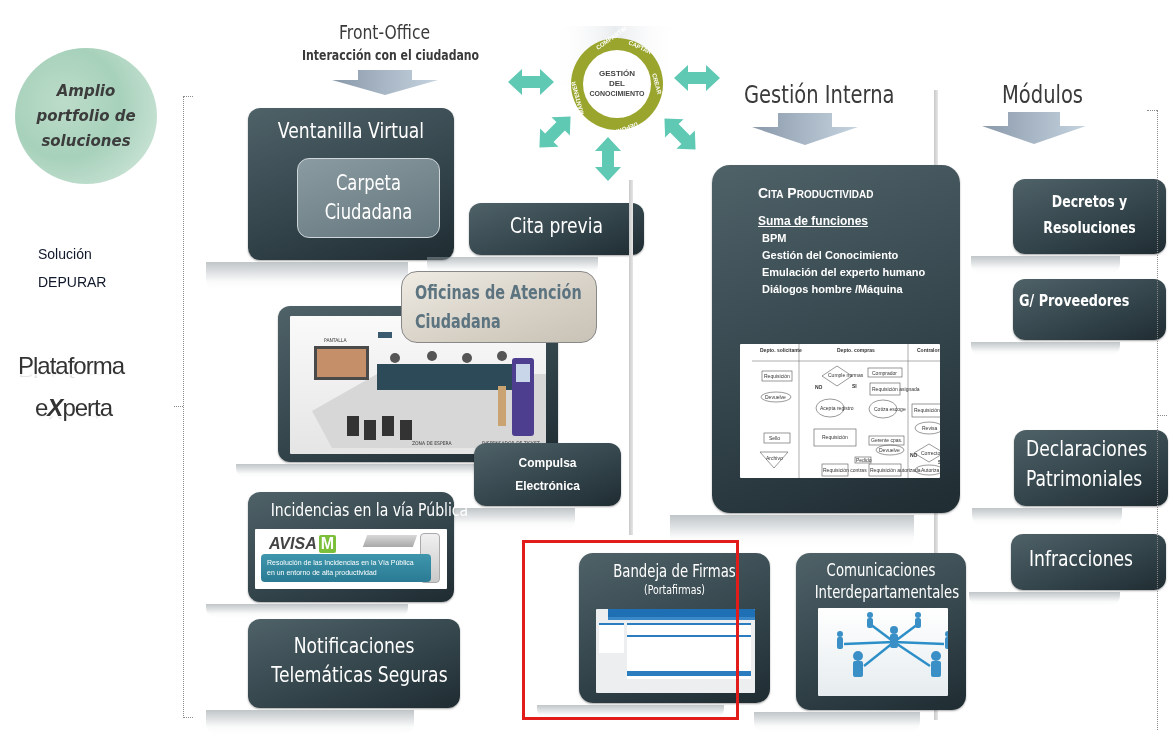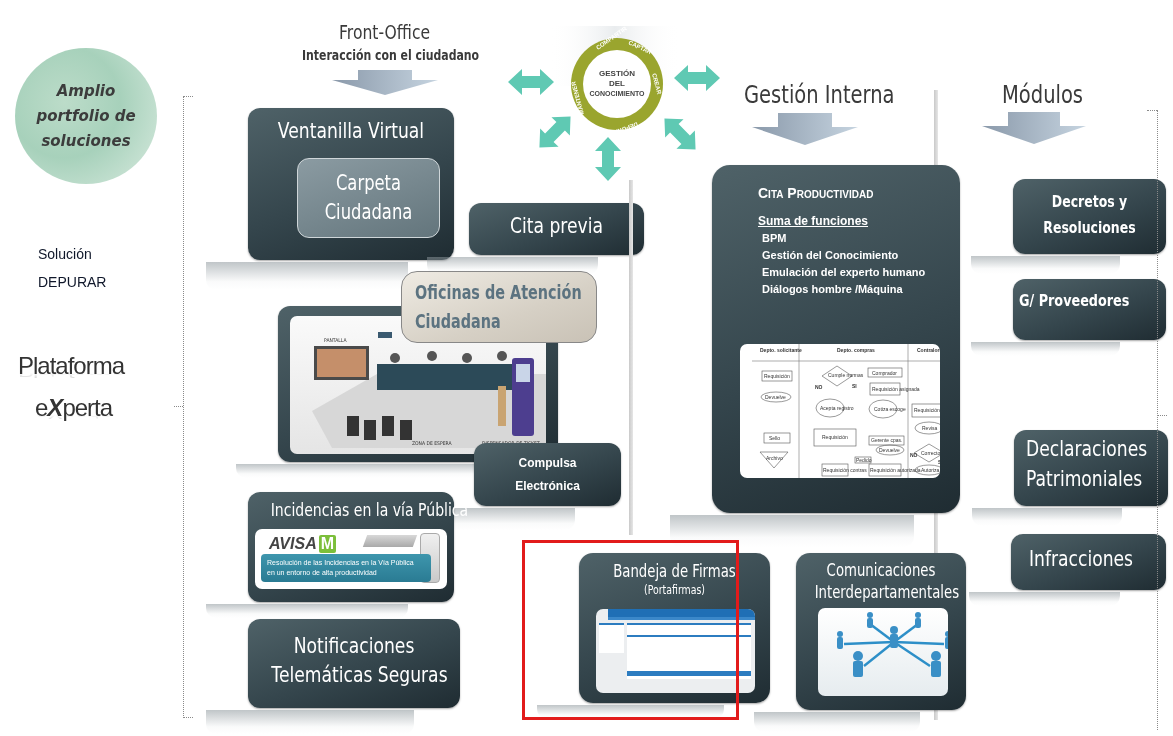--- a/index.html
+++ b/index.html
@@ -42,21 +42,21 @@
     font-family: "DejaVu Sans", sans-serif; font-weight: bold; font-style: italic;
     color: #3c3c3c; font-size: 15px; line-height: 25px;
   }
 
   .left-text { color: #0f172a; font-family: "Liberation Sans", sans-serif; font-size: 14px; }
 
   .plat { font-family: "Liberation Sans", sans-serif; font-size: 24px; color: #333; letter-spacing: -1px; }
   .plat-mirror { font-family: "Liberation Sans", sans-serif; font-size: 24px; color: #333; opacity: 0.25; transform: scaleY(-0.6); transform-origin: top; letter-spacing: -1px;
     -webkit-mask-image: linear-gradient(to bottom, rgba(0,0,0,1), rgba(0,0,0,0)); }
 
-  .screen-img { position: absolute; background: #f4f4f4; border-radius: 7px; overflow: hidden; padding-left: 12px; }
+  .screen-img { position: absolute; background: #f4f4f4; border-radius: 1px; overflow: hidden; padding-left: 12px; }
 
   .list-line { font-family: "Liberation Sans", sans-serif; font-size: 11px; font-weight: bold; color: #fff; line-height: 17px; }
 
   .oficinas {
     left: 401px; top: 271px; width: 196px; height: 72px; border-radius: 16px;
     background: linear-gradient(160deg, #efebe3 0%, #d6d0c5 60%, #c9c2b6 100%);
     border: 1px solid #888;
   }
   .oficinas div {
     font-family: "DejaVu Sans", sans-serif; font-weight: bold; color: #5c7380; font-size: 20px;

